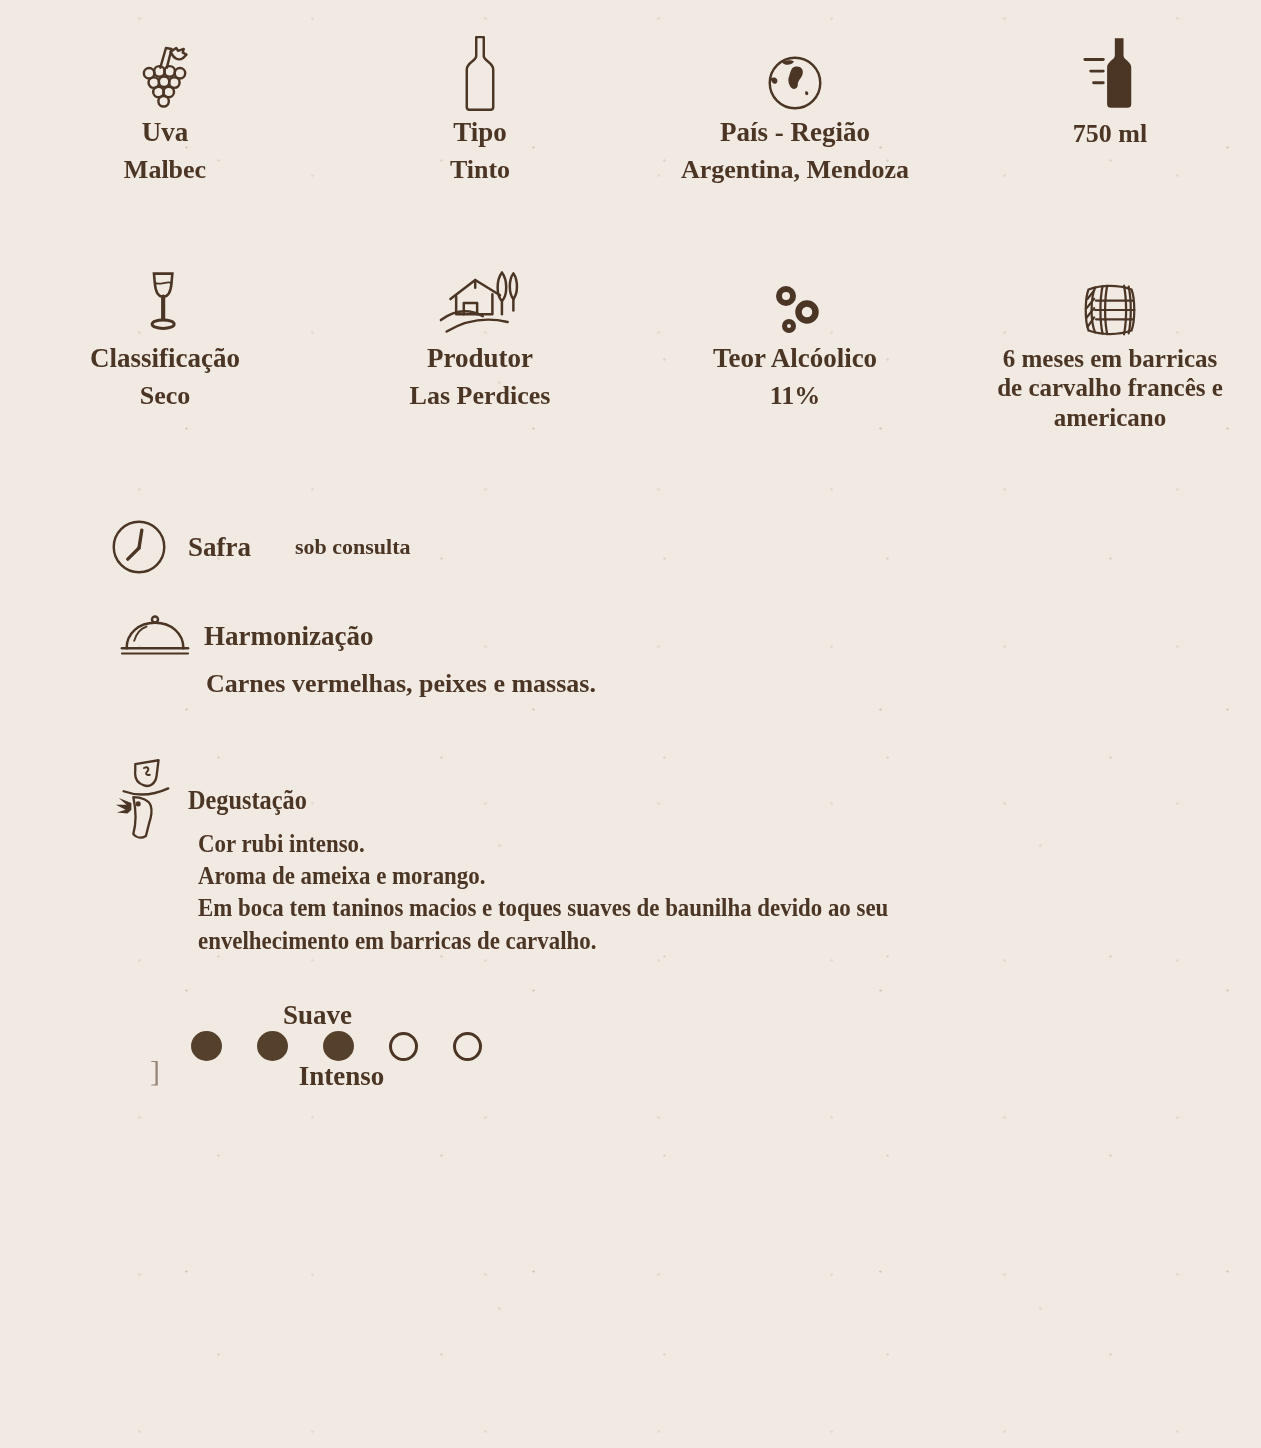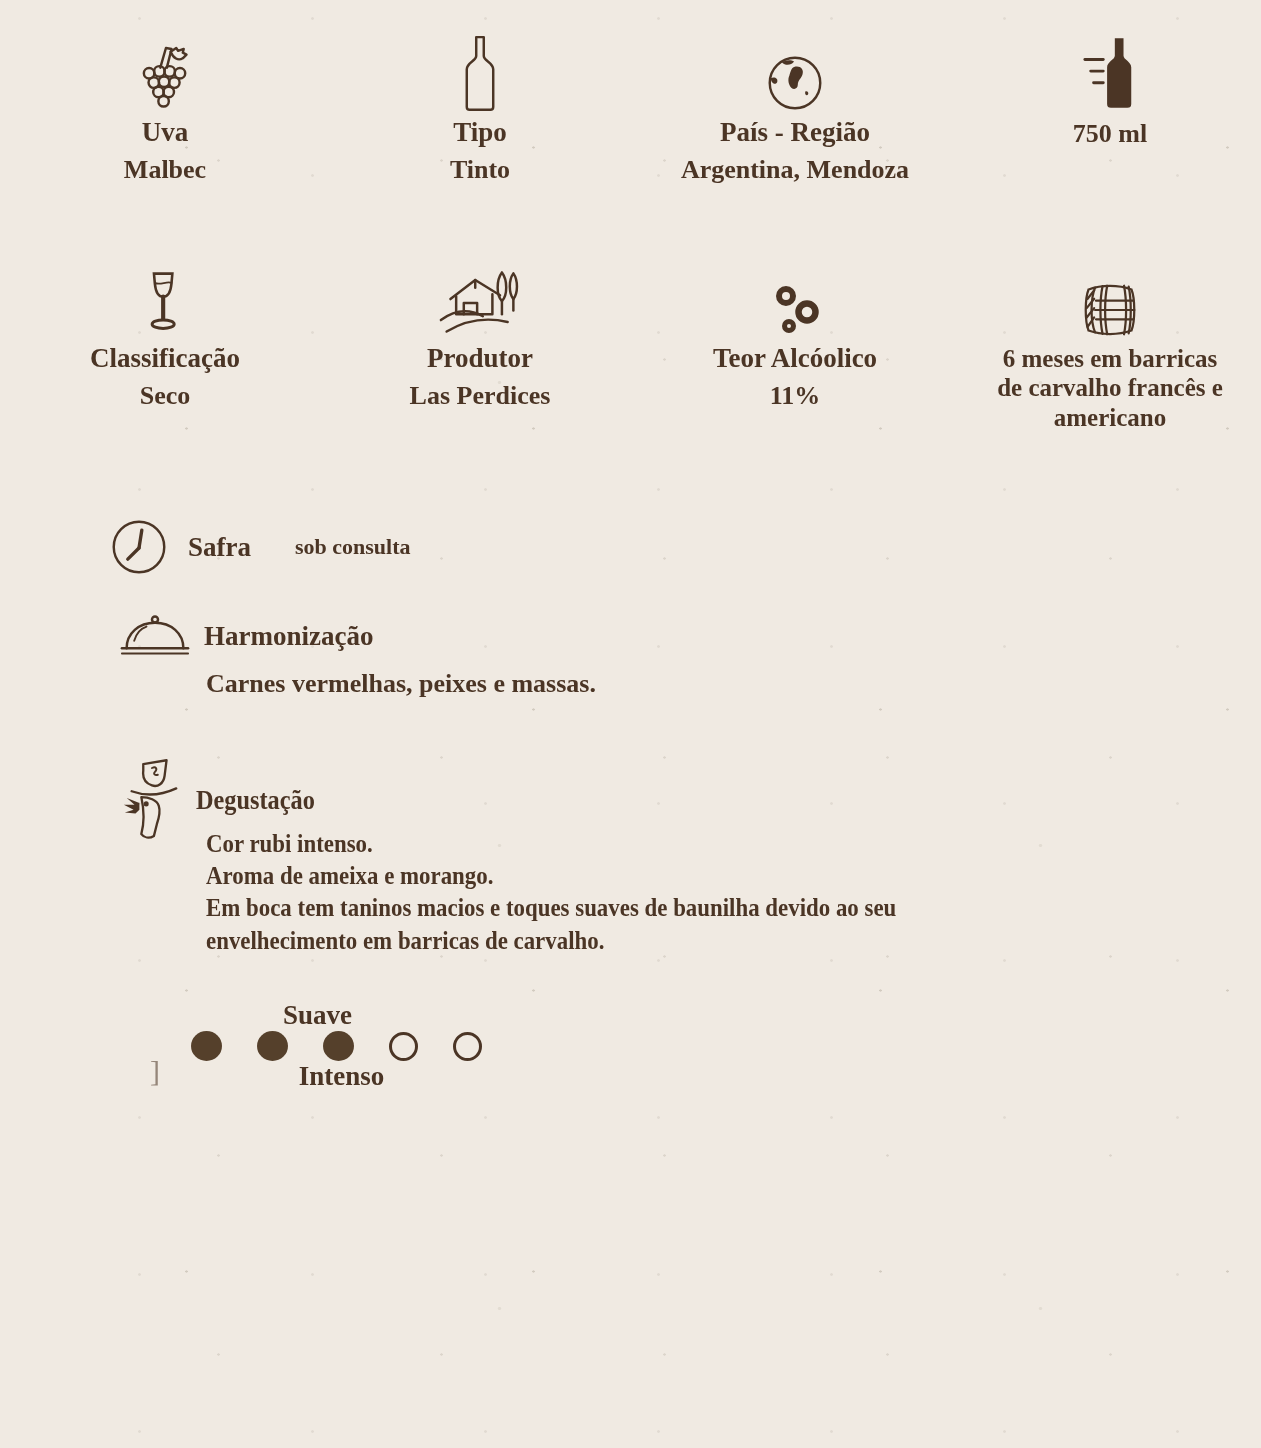--- a/index.html
+++ b/index.html
@@ -62,21 +62,21 @@
   .safra-value{font-size:22px;margin-left:44px;}
 
   .harmonizacao{position:absolute;left:120px;top:614px;}
   .harmonizacao .hd{display:flex;align-items:center;}
   .harmonizacao .hd .icon{margin-right:14px;}
   .section-title{font-size:27px;}
   .harmonizacao .bd{
     margin-left:86px;margin-top:10px;font-size:26px;line-height:1.2;
   }
 
-  .degustacao{position:absolute;left:120px;top:756px;}
+  .degustacao{position:absolute;left:112px;top:756px;}
   .degustacao .hd{display:flex;align-items:center;}
   .degustacao .hd .icon{margin-right:12px;}
   .condensed{transform:scaleX(.9);transform-origin:0 50%;display:inline-block;}
   .degustacao .bd{
     margin-left:86px;margin-top:-16px;
     font-size:26px;line-height:1.24;
     width:900px;
     transform:scaleX(.88);transform-origin:0 0;
   }
   .degustacao .bd p{margin:0;}

